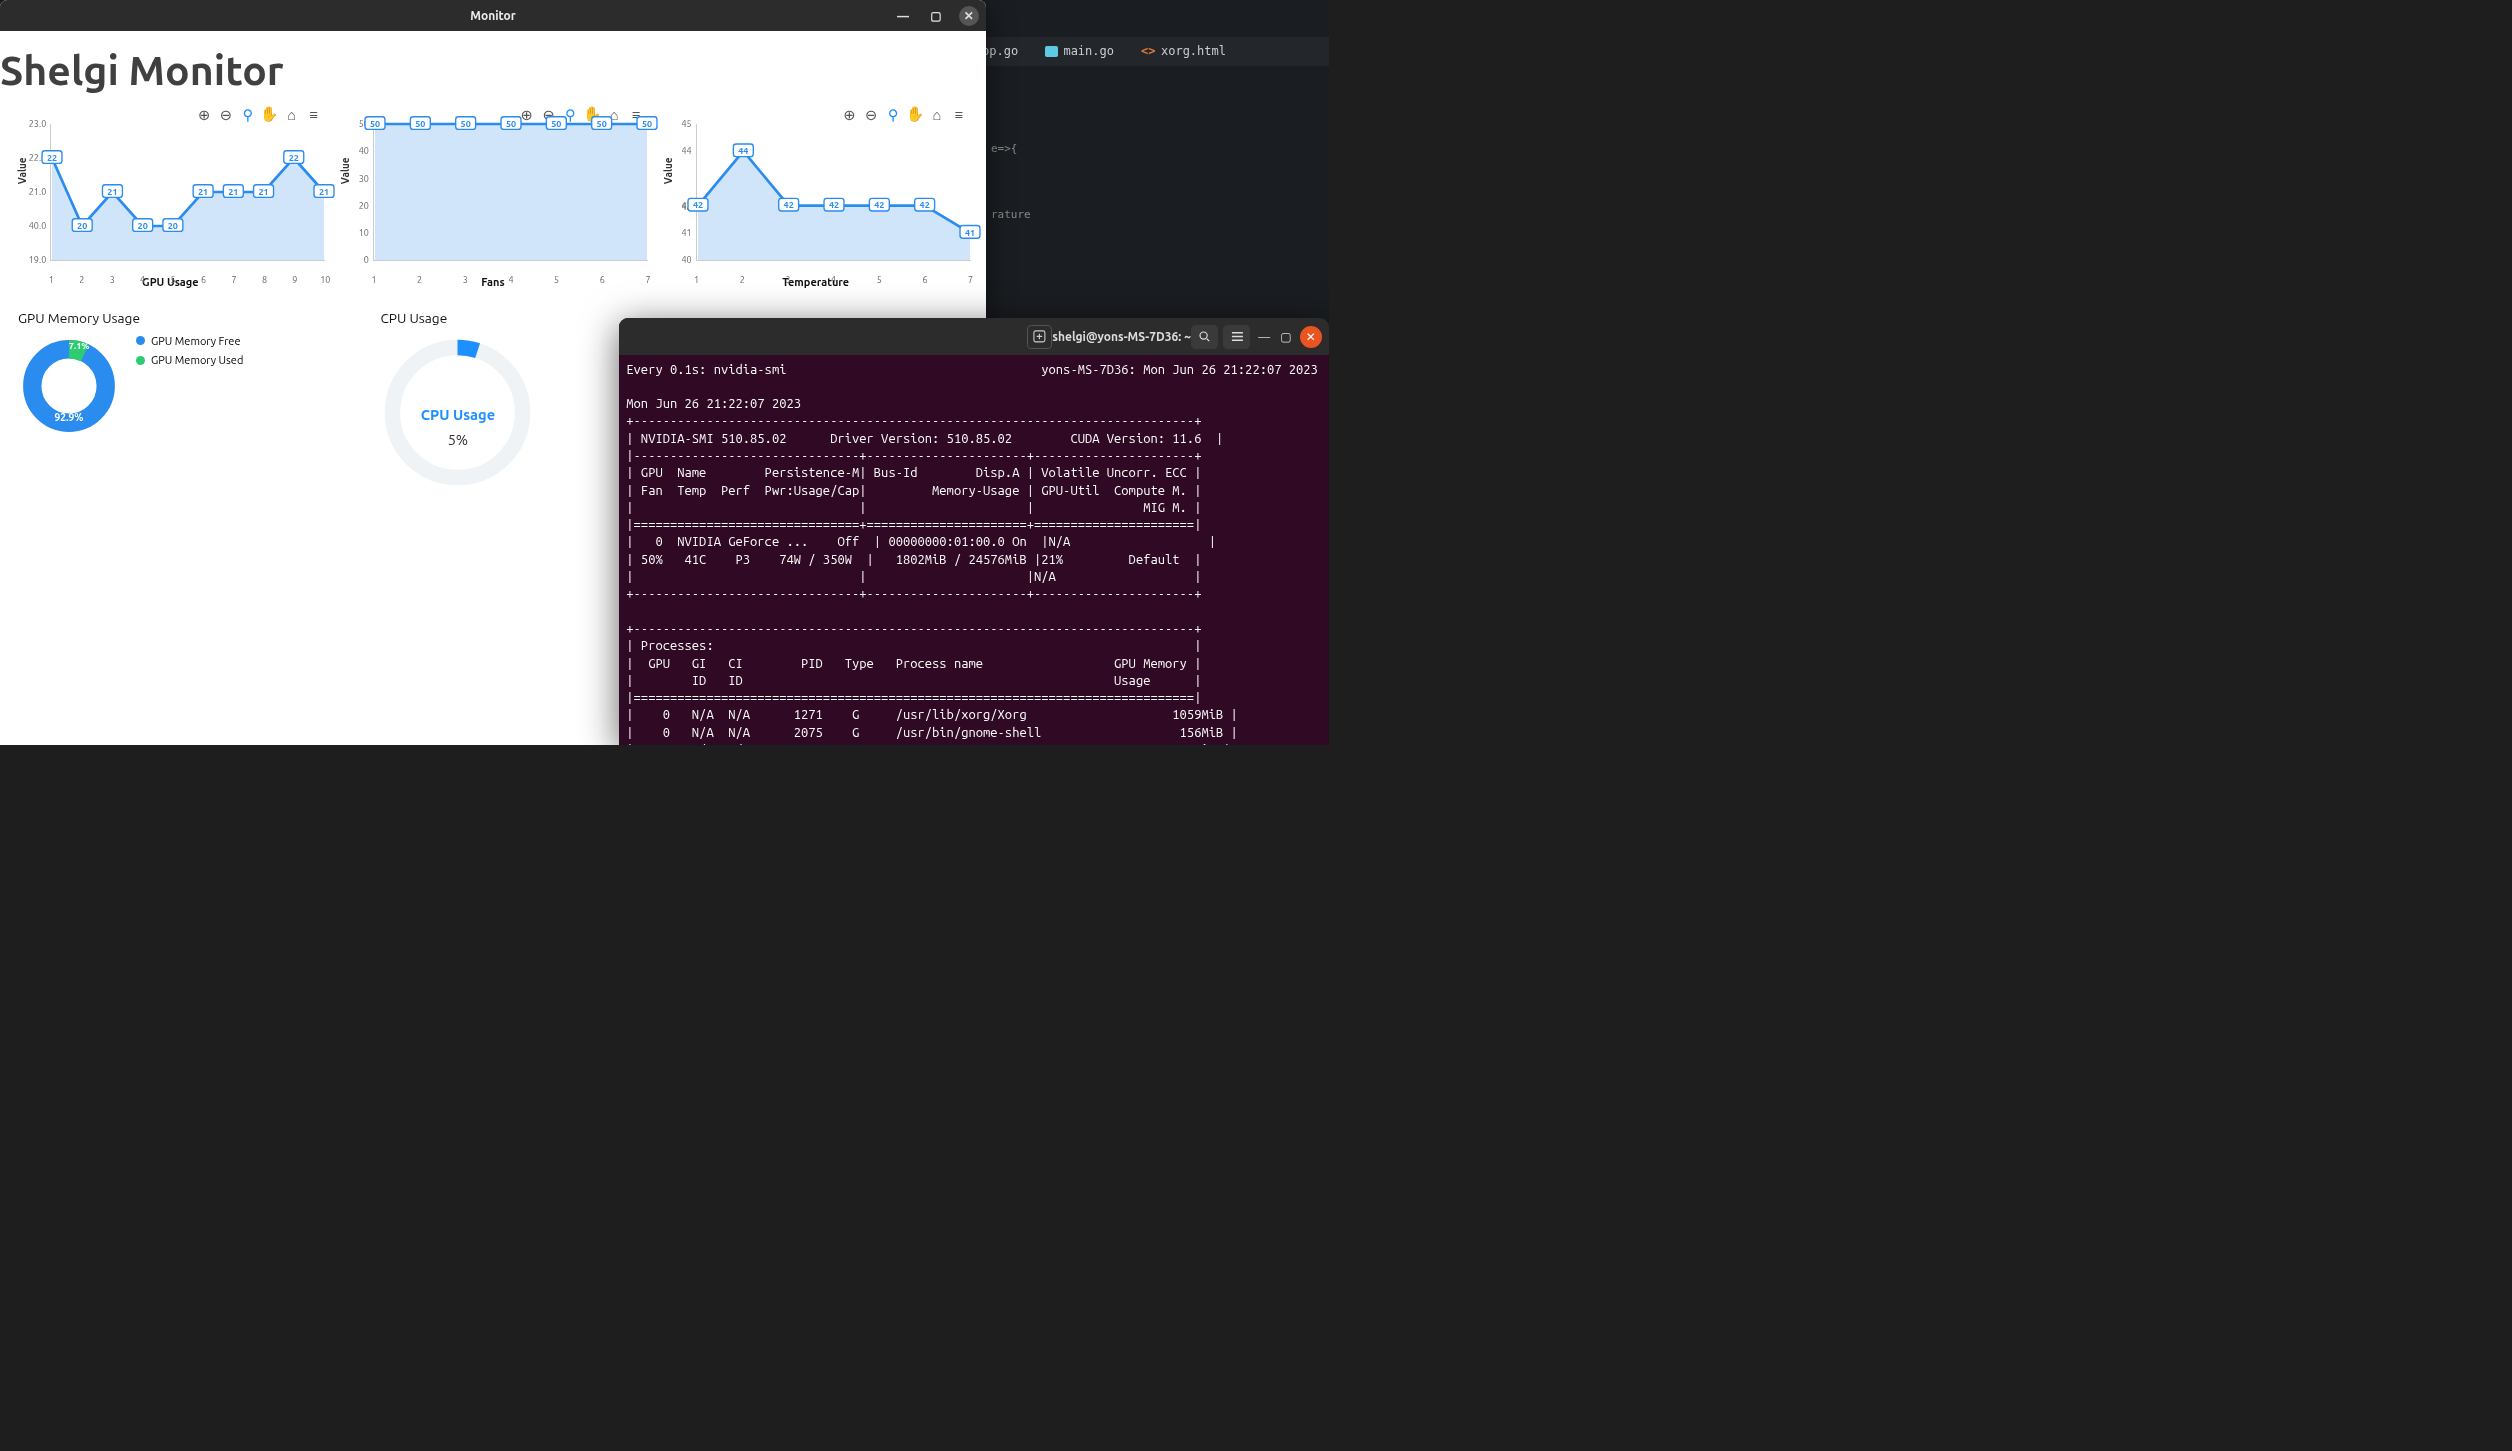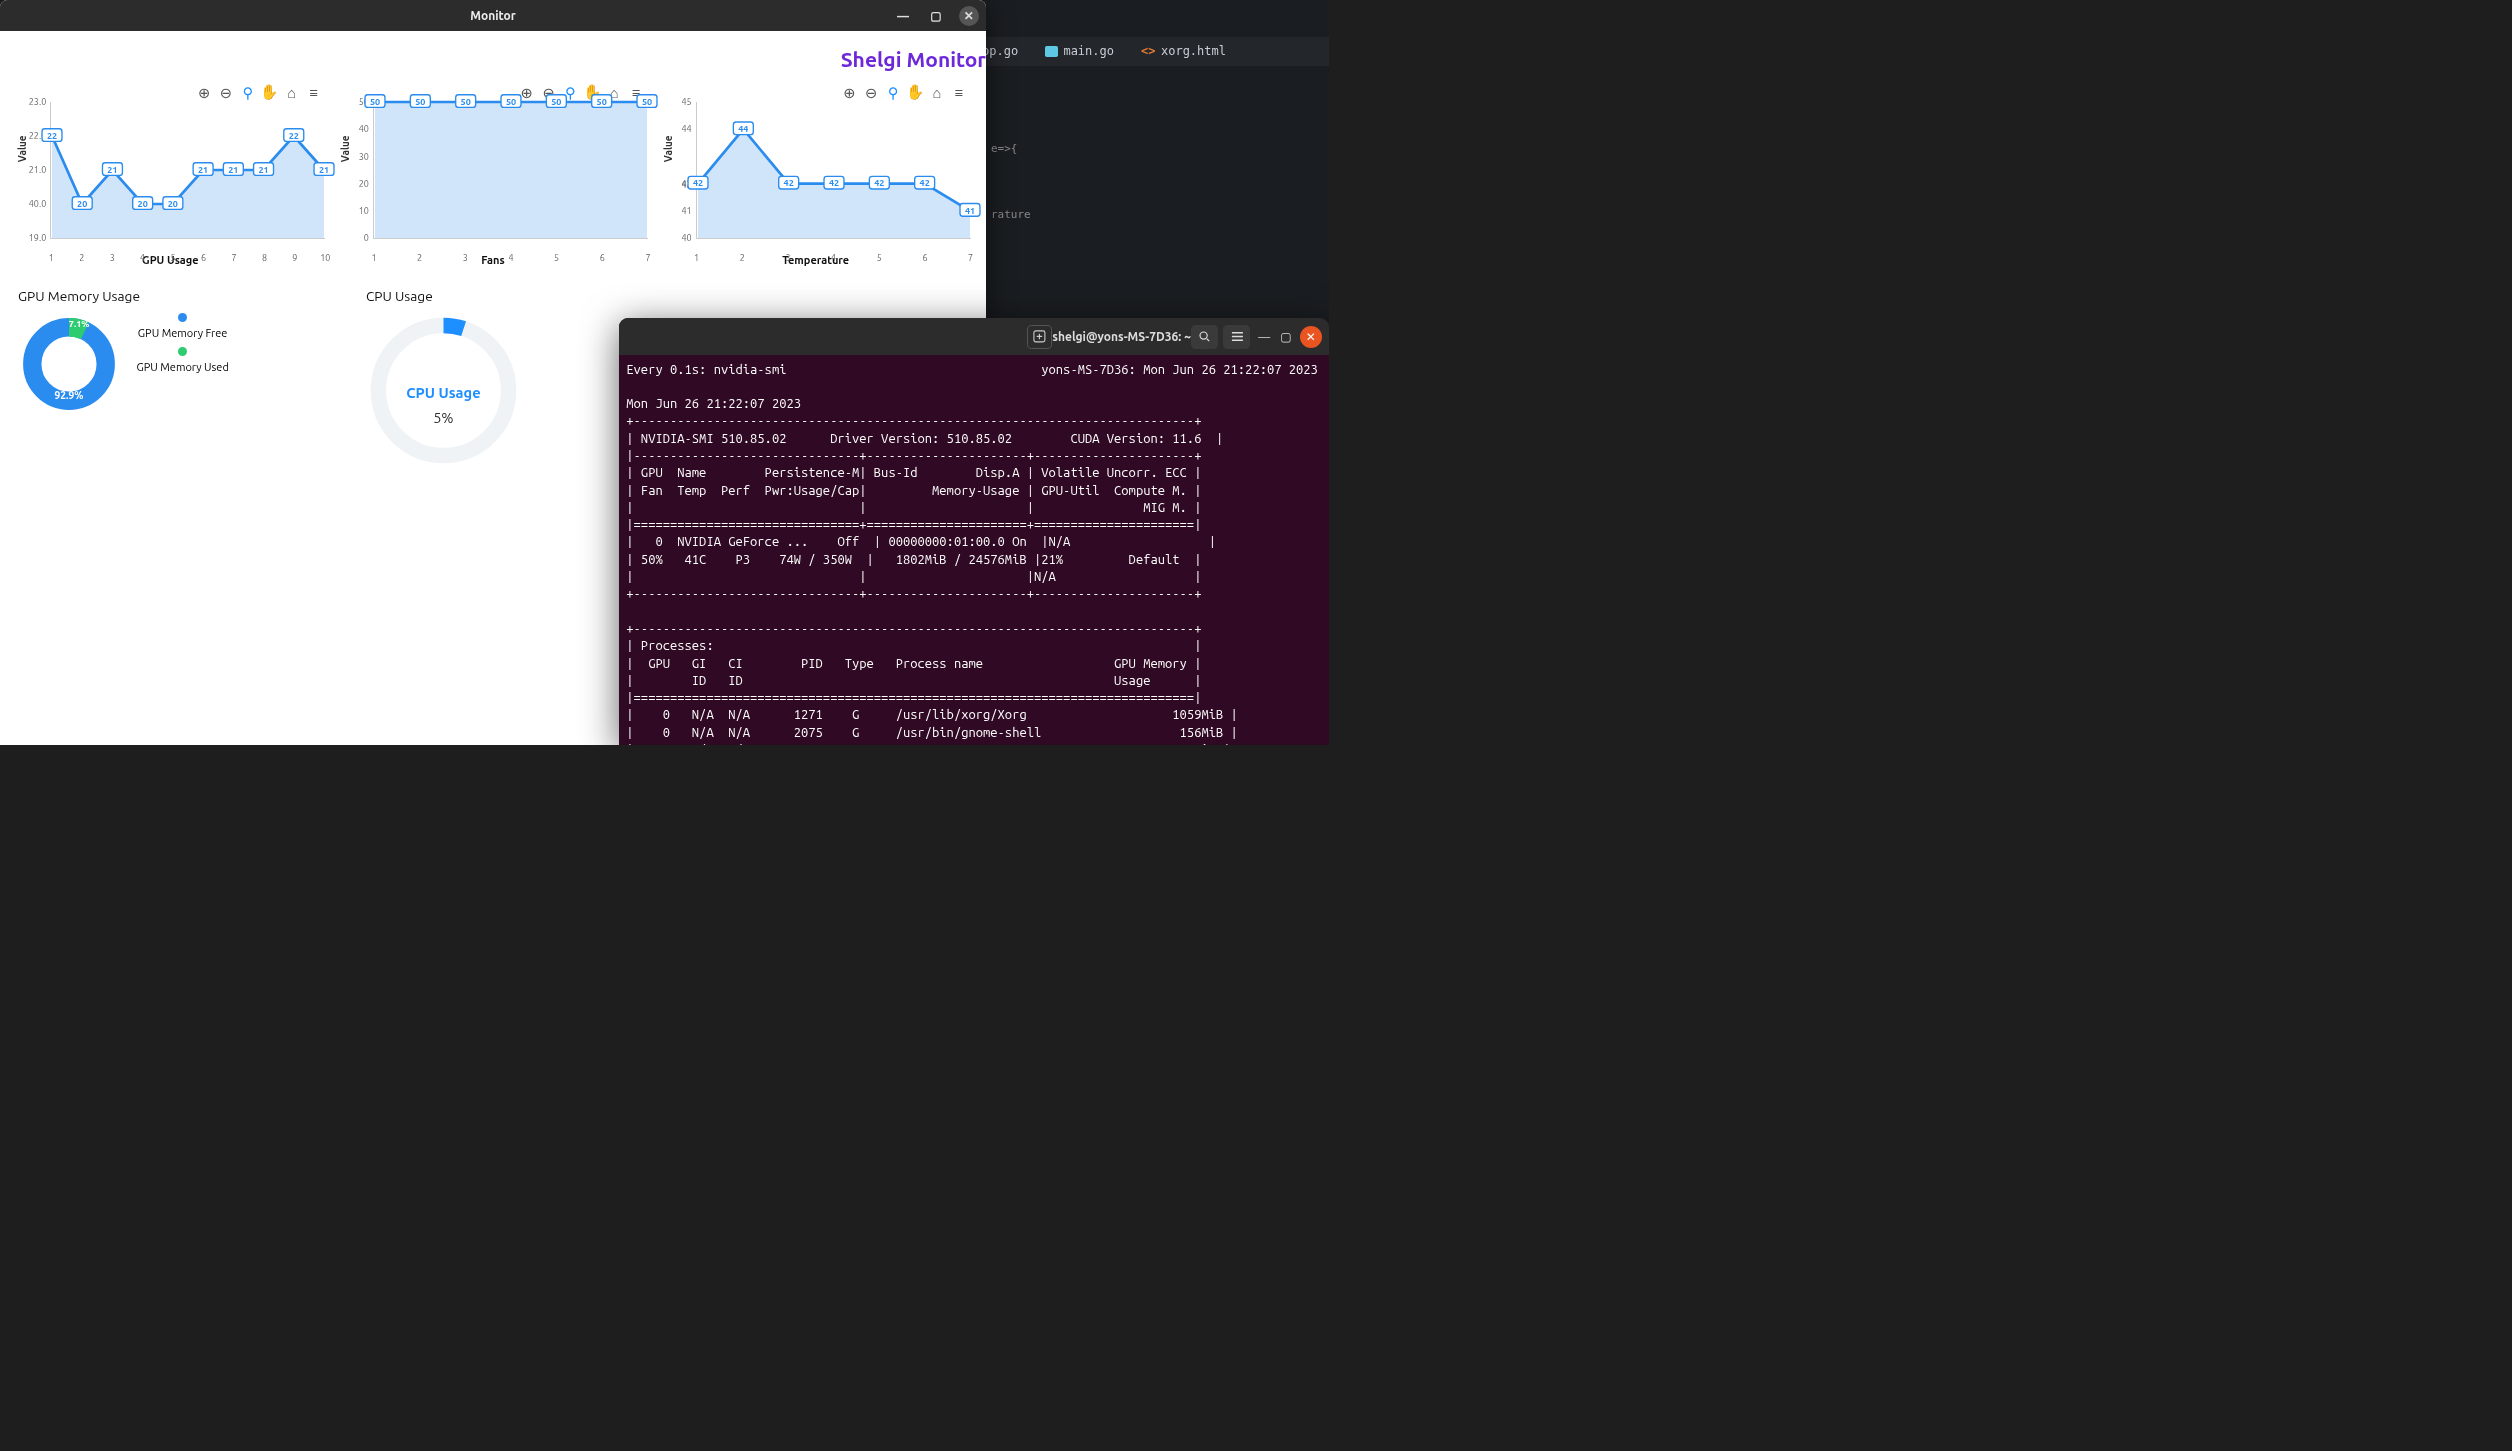--- a/index.html
+++ b/index.html
@@ -38,21 +38,21 @@
 }
 .win-controls { position: absolute; right: 7.3px; display: flex; gap: 12.8px; align-items: center; }
 .win-btn {
   width: 20px; height: 20px; border-radius: 50%; display: flex;
   align-items: center; justify-content: center; font-size: 12px;
   color: #ddd; cursor: pointer;
 }
 .win-btn.close { background: #555; }
 
 .monitor-body { flex: 1; background: #fff; overflow: hidden; }
-.main-title { text-align: right; font-size: 21px; font-weight: 700; padding: 16.4px 0 9px; color: #6d28d9; }
+.main-title { text-align: left; font-size: 41px; font-weight: 700; padding: 16.4px 0 9px; color: #404040; }
 
 .charts-row { display: flex; justify-content: space-around; padding: 0 9px; }
 .chart-box { width: 310px; position: relative; }
 
 .chart-toolbar { display: flex; justify-content: flex-end; gap: 5.5px; padding: 3.7px 3.7px 1.8px; }
 .tb-icon { width: 16.4px; height: 16.4px; color: #555; cursor: pointer; display: flex; align-items: center; justify-content: center; }
 .tb-icon.active { color: #1e8fff; }
 
 .line-chart { height: 137px; position: relative; border-left: 0.9px solid #ccc; border-bottom: 0.9px solid #ccc; margin-left: 35px; margin-bottom: 3.7px; }
 .chart-ylabel { position: absolute; left: -29px; top: 50%; transform: rotate(-90deg) translateX(50%); transform-origin: left; font-size: 10px; color: #333; font-weight: 600; }
@@ -74,21 +74,21 @@
 .gauge-section { }
 .gauge-title { font-size: 13.7px; font-weight: 400; color: #111; margin-bottom: 9px; }
 .gauge-wrap { display: flex; align-items: flex-start; gap: 16.4px; }
 
 .donut { width: 102px; height: 102px; position: relative; }
 .cpu-gauge { width: 155px; height: 155px; position: relative; }
 .gauge-center-title { position: absolute; width:100%; top: 46%; text-align:center; font-weight:700; color:#1e8fff; font-size:14.6px; }
 .gauge-center-val { position: absolute; width:100%; top: 62%; text-align:center; color:#333; font-size:14.6px; }
 
 .legend { font-size: 11px; }
-.legend-item { display:flex; align-items:center; gap:5.5px; margin-bottom:7.3px;flex-direction:column; }
+.legend-item { display:flex; align-items:center; gap:5.5px; margin-bottom:7.3px; }
 .legend-dot { width:9px; height:9px; border-radius:50%; }
 
 
 .terminal-window {
   position: absolute; top: 318px; left: 619px; width: 710px; height: 427px;
   background: #300a24; border-radius: 9px 9px 0 0; overflow: hidden;
   box-shadow: 0 7.3px 37px rgba(0,0,0,0.6);
 }
 .term-titlebar {
   height: 37px; background: #2c2c2c; display:flex; align-items:center;

